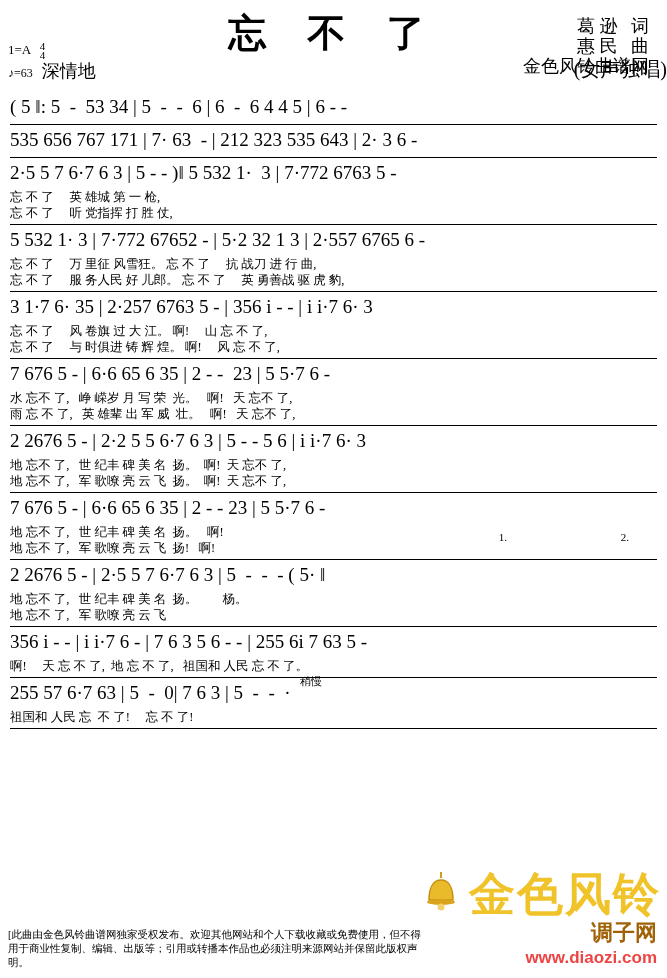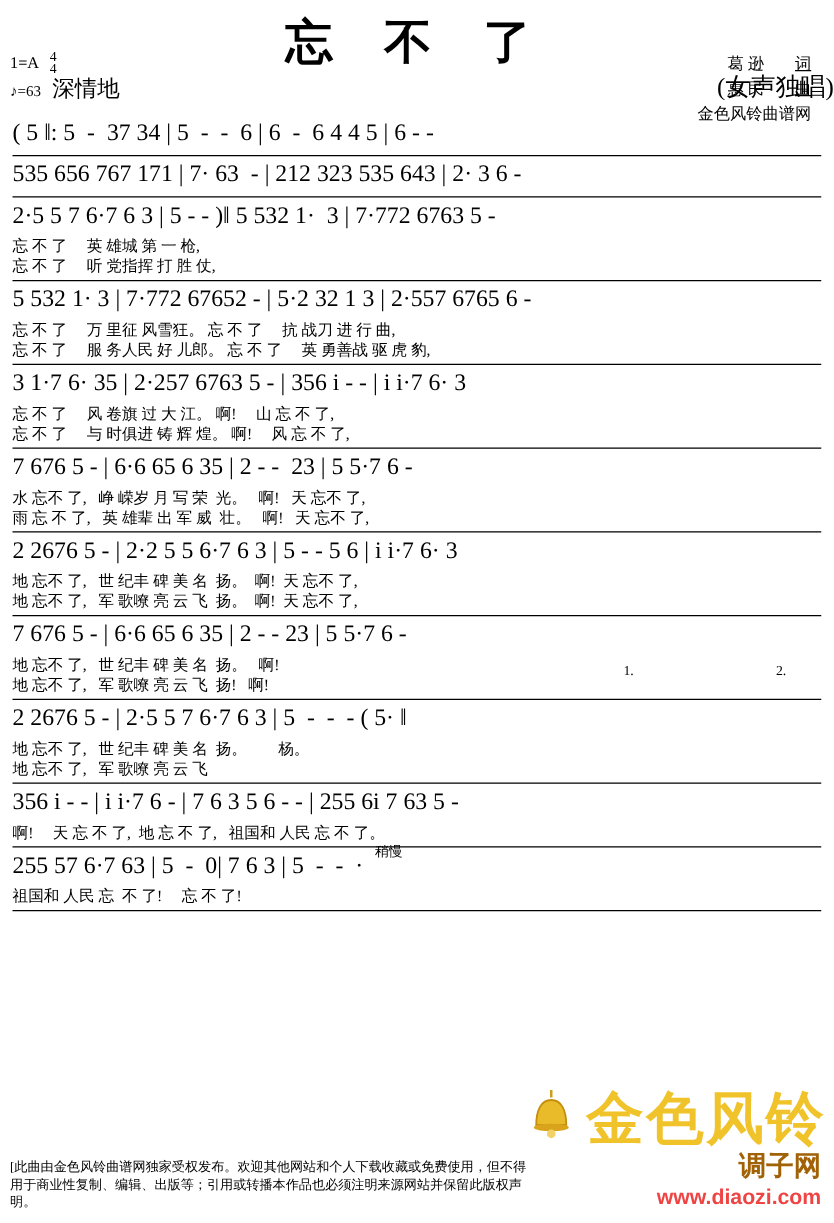--- a/index.html
+++ b/index.html
@@ -19,22 +19,22 @@
     text-align:center;
     font-size:38px;font-weight:bold;
     letter-spacing:14px;
     font-family:"DejaVu Serif", serif;
   }
   .subtitle{
     position:absolute;left:0;right:0;top:56px;
     text-align:right;font-size:20px;
   }
   .credits{
-    position:absolute;right:18px;top:41px;
-    font-size:13px;line-height:20px;text-align:right;text-decoration:underline;
+    position:absolute;right:18px;top:16px;
+    font-size:18px;line-height:20px;text-align:right;
   }
   .credits div span.n{display:inline-block;min-width:44px;text-align:justify;}
   .credits div span.r{margin-left:10px;}
 
   .keyinfo{
     position:absolute;left:8px;top:42px;font-size:13px;line-height:16px;
   }
   .keyinfo .k1{font-size:13px;}
   .keyinfo .frac{display:inline-block;vertical-align:middle;text-align:center;line-height:9px;font-size:11px;margin-left:6px;}
   .keyinfo .frac .t{display:block;}
@@ -122,21 +122,21 @@
     </div>
     <div class="k2">
       <span>♪=63</span>
       <span class="mood">深情地</span>
     </div>
   </div>
 
   <div class="music">
 
     <div class="line">
-      <div class="notes">( 5 ‖: 5  -  37 34 | 5  -  -  6 | 6  -  6 4 4 5 | 6 - -</div>
+      <div class="notes">( 5 ‖: 5  -  53 34 | 5  -  -  6 | 6  -  6 4 4 5 | 6 - -</div>
     </div>
     <div class="hr"></div>
 
     <div class="line">
       <div class="notes">535 656 767 171 | 7· 63  - | 212 323 535 643 | 2· 3 6 -</div>
     </div>
     <div class="hr"></div>
 
     <div class="line">
       <div class="notes">2·5 5 7 6·7 6 3 | 5 - - )‖ 5 532 1·  3 | 7·772 6763 5 -</div>

